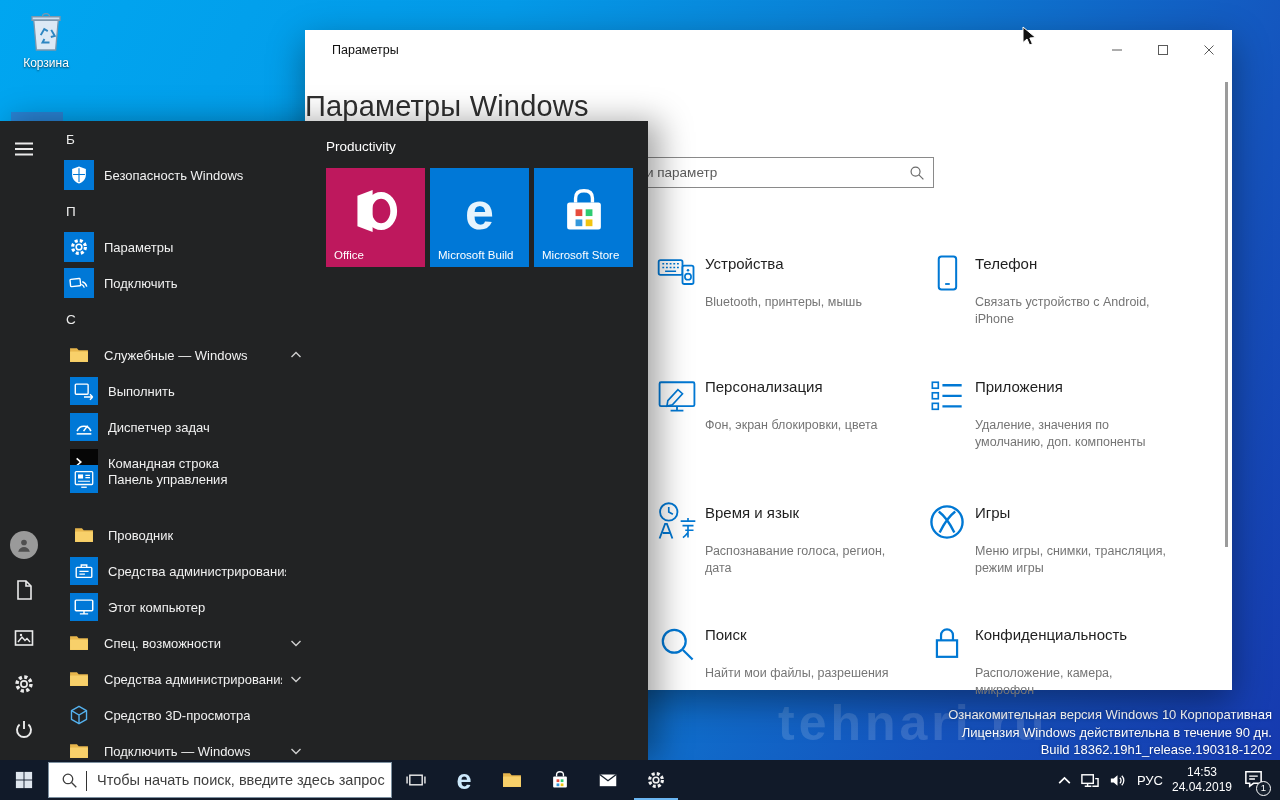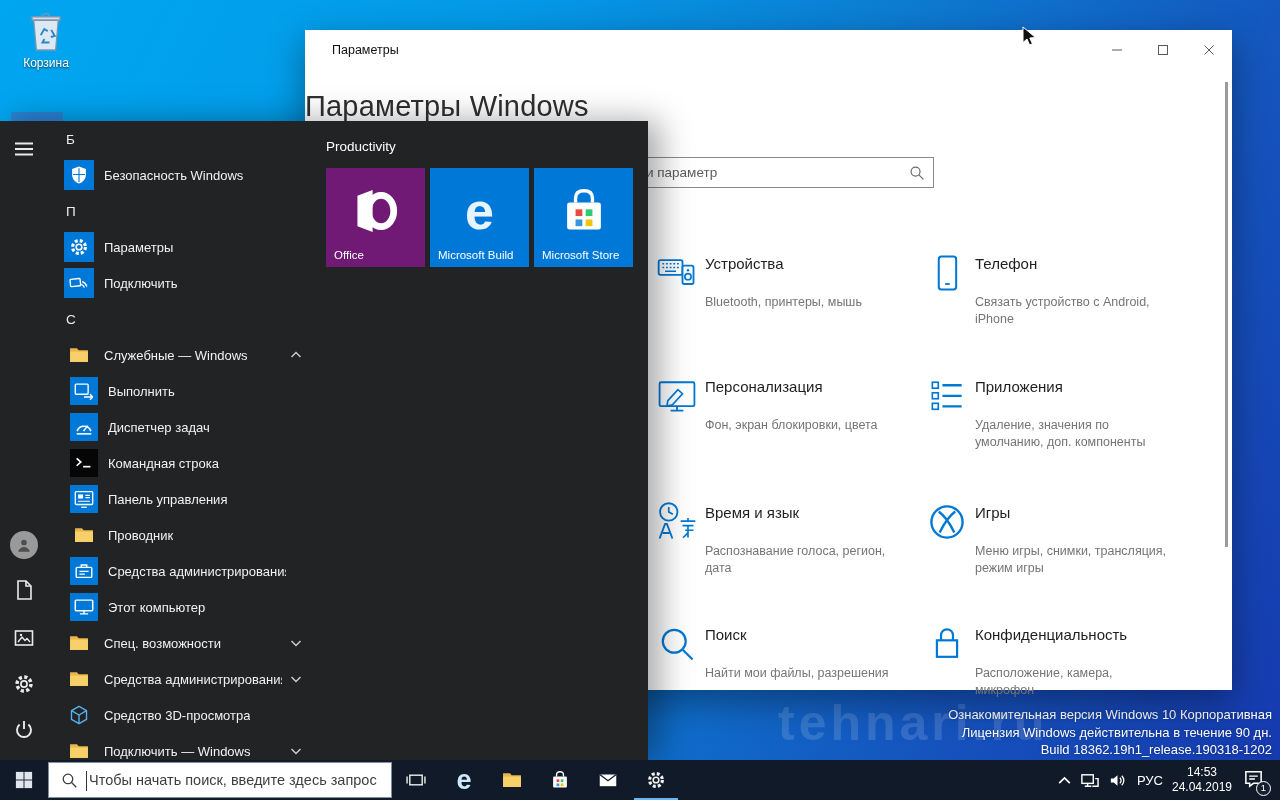--- a/index.html
+++ b/index.html
@@ -69,36 +69,36 @@
   .sm-label { margin-left:10px; font-size:13px; color:#f1f1f1; white-space:nowrap; overflow:hidden;
     max-width:178px; }
   .sm-chevron { position:absolute; left:234px; top:10px; width:16px; height:16px; color:#cfcfcf; }
   .sm-chevron svg { width:16px; height:16px; }
   .folder-ico { background:transparent; }
   .viewer-ico { color:#55b2ef; }
 
   .tiles { position:absolute; left:326px; top:18px; width:312px; }
   .tiles-group-label { font-size:13.5px; color:#fff; }
   .tile { position:absolute; top:29px; width:99px; height:99px; cursor:pointer; }
-  .tile-office { left:0; background:#701a75; }
+  .tile-office { left:0; background:#be185d; }
   .tile-edge { left:104px; background:#0078d7; }
   .tile-store { left:208px; background:#0078d7; }
   .tile-ico { position:absolute; left:0; top:12px; width:100%; height:62px; display:flex;
     align-items:center; justify-content:center; }
   .tile-ico svg { width:54px; height:54px; }
   .edge-e { font-weight:bold; font-size:52px; color:#e6f4fd; line-height:1; }
   .tile-label { position:absolute; left:8px; bottom:6px; font-size:11.5px; color:#fff; }
 
   
   .taskbar { position:absolute; left:0; top:760px; width:1280px; height:40px; background:#111a29; z-index:4; }
   .tb-start { position:absolute; left:0; top:0; width:48px; height:40px; display:flex; align-items:center;
     justify-content:center; color:#dfe6ee; }
   .tb-start svg { width:18px; height:18px; }
   .tb-search { position:absolute; left:48px; top:2px; width:344px; height:36px; background:#fff;
-    border:1px solid #7d8schrijven0a0; border:1px solid #7d90a0; }
+    border:1px solid #7d8schrijven0a0; border:1px solid #7d90a0;padding-left:8px; }
   .tb-search input { width:100%; height:100%; border:0; outline:none; padding:0 6px 0 40px; font-size:14.5px;
     color:#3e3e3e; font-family:"Liberation Sans", sans-serif; background:transparent; }
   .tb-search input::placeholder { color:#3e3e3e; opacity:1; }
   .tb-search .tbs-icon { position:absolute; left:12px; top:9px; width:17px; height:17px; color:#3c3c3c; }
   .tbs-icon svg { width:17px; height:17px; }
   .tb-caret { position:absolute; left:37px; top:8px; width:1px; height:20px; background:#333; }
   .tb-btn { position:absolute; top:0; width:48px; height:40px; display:flex; align-items:center;
     justify-content:center; color:#f2f2f2; }
   .tb-btn svg { width:22px; height:22px; }
   .tb-taskview { left:392px; }
@@ -380,21 +380,21 @@
       </div>
       <div class="sm-row sm-app sm-sub" style="top:324px">
         <span class="sm-tile tile-black">
             <svg viewBox="0 0 24 24">
               <path d="M4 7l4.5 4L4 15" fill="none" stroke="currentColor" stroke-width="1.8"></path>
               <path d="M11 16h8" stroke="currentColor" stroke-width="1.8"></path>
             </svg>
           </span>
         <span class="sm-label">Командная строка</span>
       </div>
-      <div class="sm-row sm-app sm-sub" style="top:360px">
+      <div class="sm-row sm-app sm-sub" style="top:340px">
         <span class="sm-tile tile-blue">
             <svg viewBox="0 0 24 24">
               <rect x="2.5" y="4" width="19" height="14" rx="1" fill="none" stroke="currentColor" stroke-width="1.4"></rect>
               <rect x="5.5" y="7" width="5.5" height="4.5" fill="currentColor"></rect>
               <path d="M13.5 8h5M13.5 10.5h5M5.5 14.5h13" stroke="currentColor" stroke-width="1.2"></path>
               <path d="M9 21h6" stroke="currentColor" stroke-width="1.4"></path>
             </svg>
           </span>
         <span class="sm-label">Панель управления</span>
       </div>

